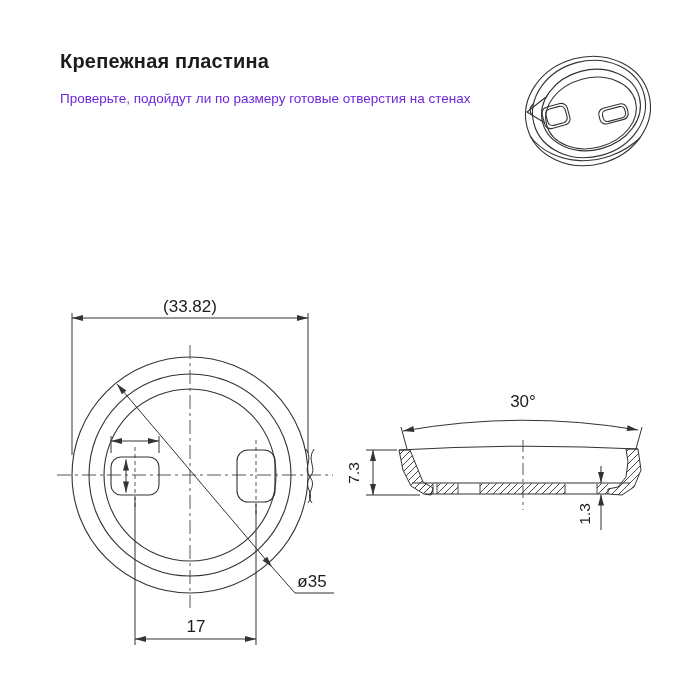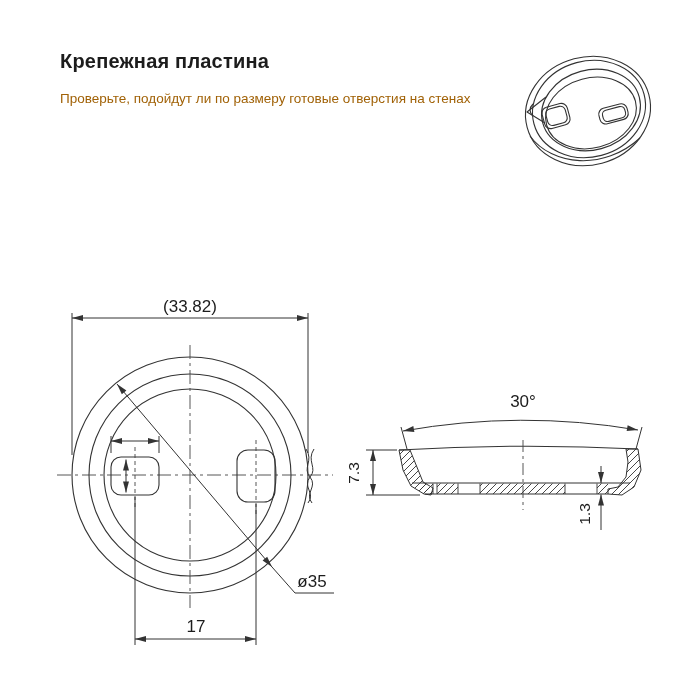--- a/index.html
+++ b/index.html
@@ -1,19 +1,19 @@
 <!DOCTYPE html>
 <html><head>
 <meta charset="utf-8">
 <style>
   html,body{margin:0;padding:0;background:#ffffff;}
   .page{position:relative;width:700px;height:700px;background:#ffffff;overflow:hidden;
         font-family:"Liberation Sans",sans-serif;padding-left:32px;}
   .title{position:absolute;left:60px;top:50px;font-size:20px;font-weight:700;color:#1c1c1c;letter-spacing:.2px;}
-  .desc{position:absolute;left:60px;top:90px;font-size:13.5px;line-height:18px;color:#a16207;}
+  .desc{position:absolute;left:60px;top:90px;font-size:13.5px;line-height:18px;color:#6d28d9;}
   svg{position:absolute;left:0;top:0;}
   svg text{font-family:"Liberation Sans",sans-serif;fill:#1c1c1c;}
   .dim-t{font-size:17px;}
   .dim-s{font-size:15.5px;}
 </style>
 </head>
 <body>
 
 <div class="page">
 

